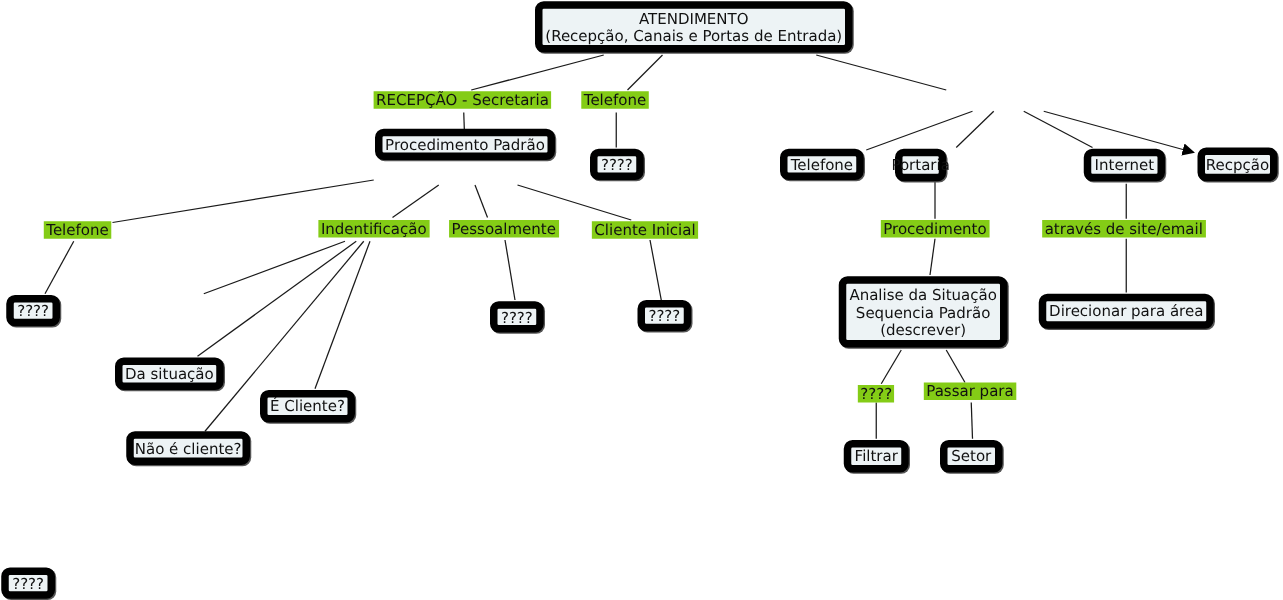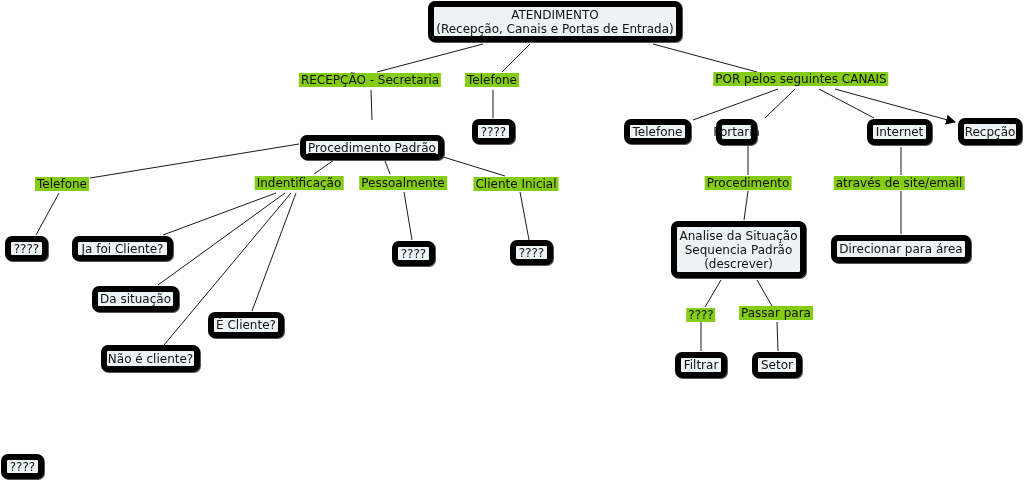--- a/index.html
+++ b/index.html
@@ -90,35 +90,32 @@
     <line x1="757" y1="280" x2="772" y2="306"></line>
     <line x1="701" y1="322" x2="701" y2="351"></line>
     <line x1="777" y1="322" x2="778" y2="351"></line>
   </svg>
 
   <div class="node multiline" style="left:428px;top:1px;width:254px;height:41px;">
     <span>ATENDIMENTO
 (Recepção, Canais e Portas de Entrada)</span>
   </div>
 
-  <div class="node" style="left:300px;top:135px;width:144px;height:25px;text-decoration:underline;">
+  <div class="node" style="left:300px;top:103px;width:144px;height:25px;">
     <span>Procedimento Padrão</span>
   </div>
 
   <div class="node" style="left:472px;top:119px;width:43px;height:25px;">
     <span>????</span>
   </div>
 
   <div class="node" style="left:5px;top:236px;width:43px;height:25px;">
     <span>????</span>
   </div>
 
-  <div class="node" style="left:72px;top:236px;width:101px;height:25px;">
-    <span>Ja foi Cliente?</span>
-  </div>
 
   <div class="node" style="left:92px;top:286px;width:87px;height:26px;">
     <span>Da situação</span>
   </div>
 
   <div class="node" style="left:208px;top:312px;width:76px;height:26px;">
     <span>É Cliente?</span>
   </div>
 
   <div class="node" style="left:101px;top:345px;width:99px;height:27px;">
@@ -166,21 +163,20 @@
   <div class="node" style="left:752px;top:352px;width:50px;height:26px;">
     <span>Setor</span>
   </div>
 
   <div class="node" style="left:1px;top:454px;width:43px;height:25px;">
     <span>????</span>
   </div>
 
   <span class="label" style="left:370px;top:73px;">RECEPÇÃO - Secretaria</span>
   <span class="label" style="left:492px;top:73px;">Telefone</span>
-  <span class="label" style="left:801px;top:72px;">POR pelos seguintes CANAIS</span>
   <span class="label" style="left:62px;top:177px;">Telefone</span>
   <span class="label" style="left:299px;top:176px;">Indentificação</span>
   <span class="label" style="left:403px;top:176px;">Pessoalmente</span>
   <span class="label" style="left:516px;top:177px;">Cliente Inicial</span>
   <span class="label" style="left:748px;top:176px;">Procedimento</span>
   <span class="label" style="left:899px;top:176px;">através de site/email</span>
   <span class="label" style="left:701px;top:308px;">????</span>
   <span class="label" style="left:776px;top:306px;">Passar para</span>
 
 </div>

